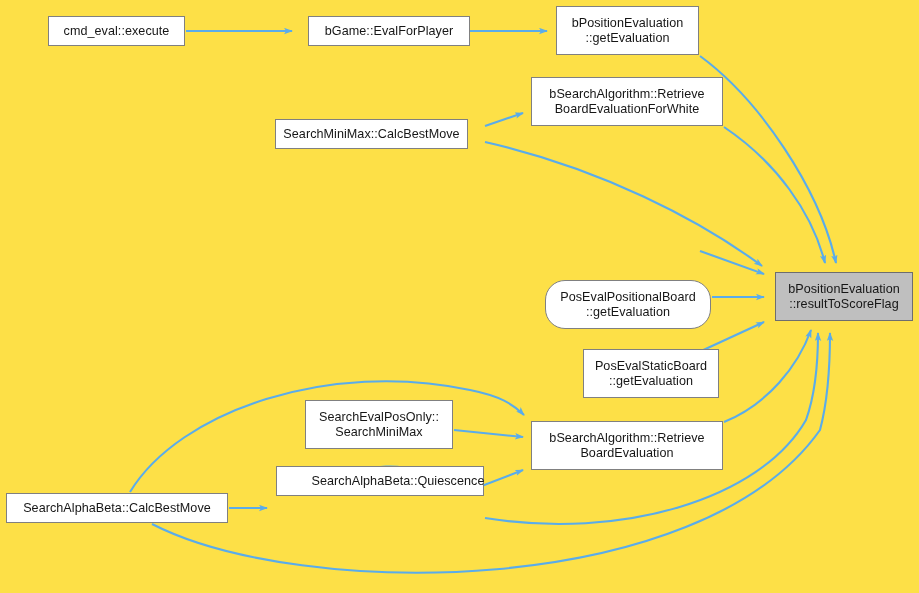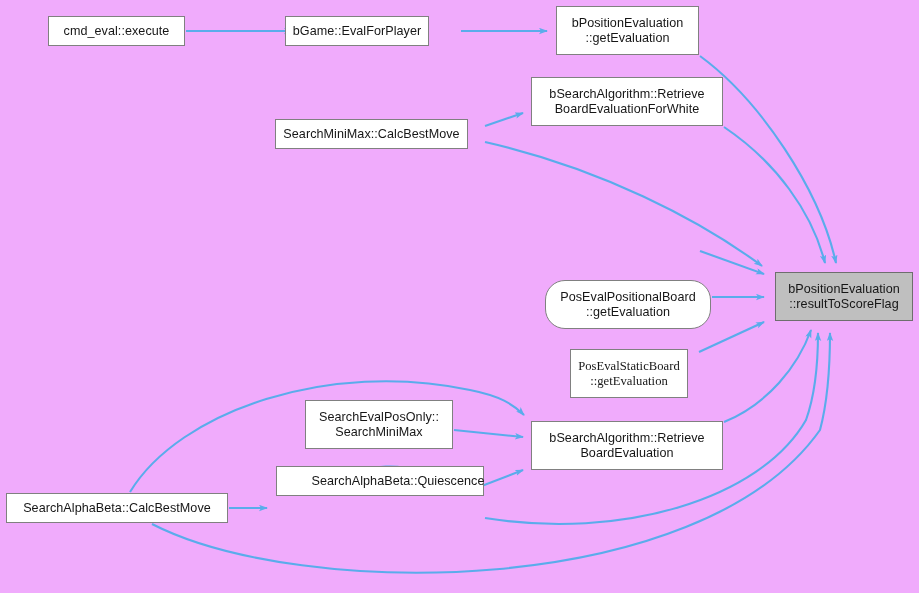--- a/index.html
+++ b/index.html
@@ -8,21 +8,21 @@
     padding: 0;
     background: #000000;
   }
   body {
     font-family: "Liberation Sans", sans-serif;
   }
   #graph-root {
     position: relative;
     width: 919px;
     height: 593px;
-    background: #f0abfc;
+    background: #fde047;
     overflow: hidden;
   }
   #edge-layer {
     position: absolute;
     left: 0;
     top: 0;
     width: 919px;
     height: 593px;
     pointer-events: none;
   }
@@ -93,35 +93,35 @@
 
       <path d="M485,518 C620,540 760,500 806,420 C816,392 818,360 818,333"></path>
 
       <path d="M345,492 C340,460 430,458 432,487"></path>
 
     </g>
   </svg>
 
   <div class="node" style="left:48px; top:16px; width:137px; height:30px;">cmd_eval::execute</div>
 
-  <div class="node" style="left:285px; top:16px; width:144px; height:30px;">bGame::EvalForPlayer</div>
+  <div class="node" style="left:308px; top:16px; width:162px; height:30px;">bGame::EvalForPlayer</div>
 
   <div class="node" style="left:556px; top:6px; width:143px; height:49px;">bPositionEvaluation
 ::getEvaluation</div>
 
   <div class="node" style="left:531px; top:77px; width:192px; height:49px;">bSearchAlgorithm::Retrieve
 BoardEvaluationForWhite</div>
 
   <div class="node" style="left:275px; top:119px; width:193px; height:30px;">SearchMiniMax::CalcBestMove</div>
 
 
   <div class="node" style="left:545px; top:280px; width:166px; height:49px;border-radius:20px;">PosEvalPositionalBoard
 ::getEvaluation</div>
 
-  <div class="node" style="left:570px; top:349px; width:118px; height:49px;font-family:Liberation Serif, serif;">PosEvalStaticBoard
+  <div class="node" style="left:583px; top:349px; width:136px; height:49px;">PosEvalStaticBoard
 ::getEvaluation</div>
 
   <div class="node" style="left:305px; top:400px; width:148px; height:49px;">SearchEvalPosOnly::
 SearchMiniMax</div>
 
   <div class="node" style="left:531px; top:421px; width:192px; height:49px;">bSearchAlgorithm::Retrieve
 BoardEvaluation</div>
 
   <div class="node" style="left:6px; top:493px; width:222px; height:30px;">SearchAlphaBeta::CalcBestMove</div>
 

